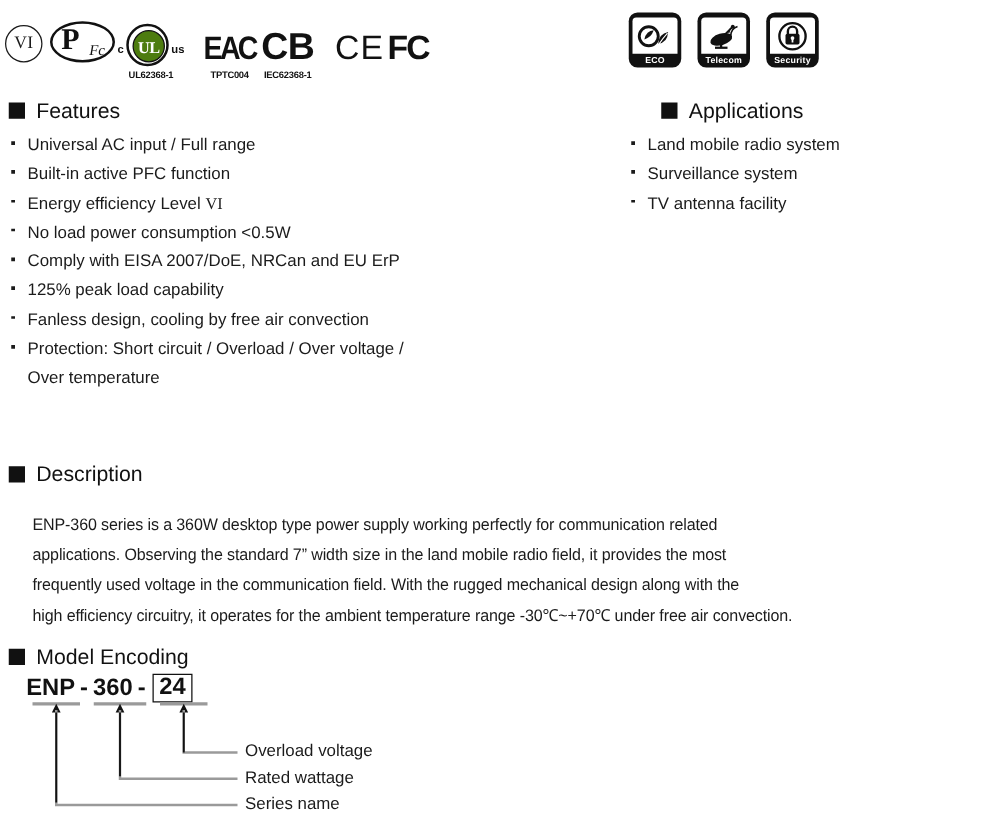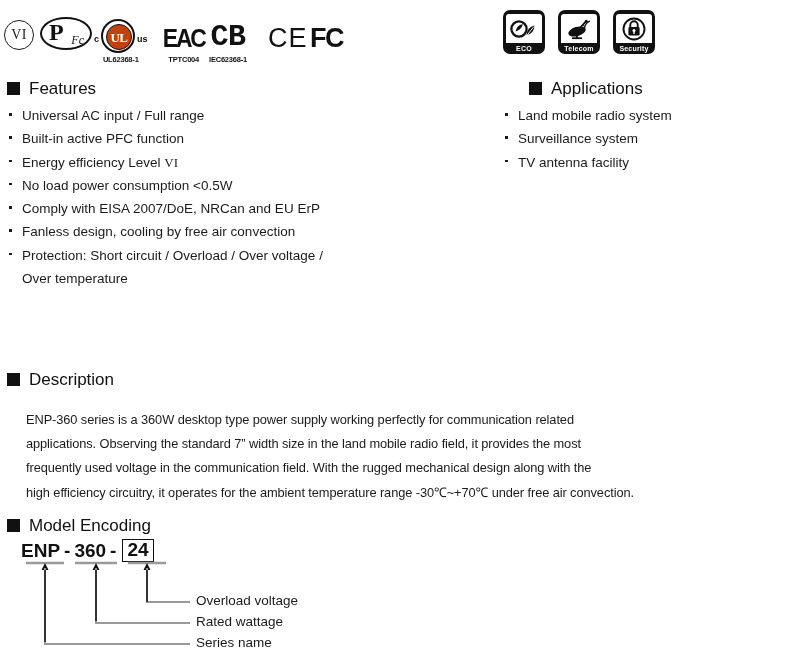--- a/index.html
+++ b/index.html
@@ -100,21 +100,21 @@
     border-radius: 50%;
     position: relative;
     background: #fff;
   }
   .ul-inner {
     position: absolute;
     left: 3px; top: 3px;
     width: 24px; height: 24px;
     border: 1.6px solid #111;
     border-radius: 50%;
-    background: #c2410c;
+    background: #4d7c0f;
     display: flex;
     align-items: center;
     justify-content: center;
   }
   .ul-text {
     font-family: "Liberation Serif", serif;
     font-weight: bold;
     font-size: 13px;
     color: #fff;
     letter-spacing: -0.5px;
@@ -129,21 +129,21 @@
     font-size: 26px;
     line-height: 30px;
     letter-spacing: -2.5px;
     color: #111;
     transform: scaleX(0.88);
   }
 
   
   #cert-cb { left: 209px; bottom: 8px; }
   .cb-mark {
-    font-family: Liberation Mono, monospace;
+    font-family: Liberation Sans, sans-serif;
     font-weight: bold;
     font-size: 30px;
     line-height: 31px;
     letter-spacing: -0.5px;
     color: #111;
   }
 
   
   #cert-ce { left: 268px; bottom: 20px; }
   .ce-mark {
@@ -418,20 +418,21 @@
   <span class="sec-square"></span>
   <span class="sec-title">Features</span>
 </div>
 
 <ul class="bullet-list" style="left:7px; top:104px;">
   <li><span>Universal AC input / Full range</span></li>
   <li><span>Built-in active PFC function</span></li>
   <li><span>Energy efficiency Level </span><span class="vi-serif">VI</span></li>
   <li><span>No load power consumption &lt;0.5W</span></li>
   <li><span>Comply with EISA 2007/DoE, NRCan and EU ErP</span></li>
+  <li><span>125% peak load capability</span></li>
   <li><span>Fanless design, cooling by free air convection</span></li>
   <li><span>Protection: Short circuit / Overload / Over voltage /</span></li>
   <li class="cont"><span>Over temperature</span></li>
 </ul>
 
 <div class="sec-head" style="left:529px; top:80px;">
   <span class="sec-square"></span>
   <span class="sec-title">Applications</span>
 </div>
 

